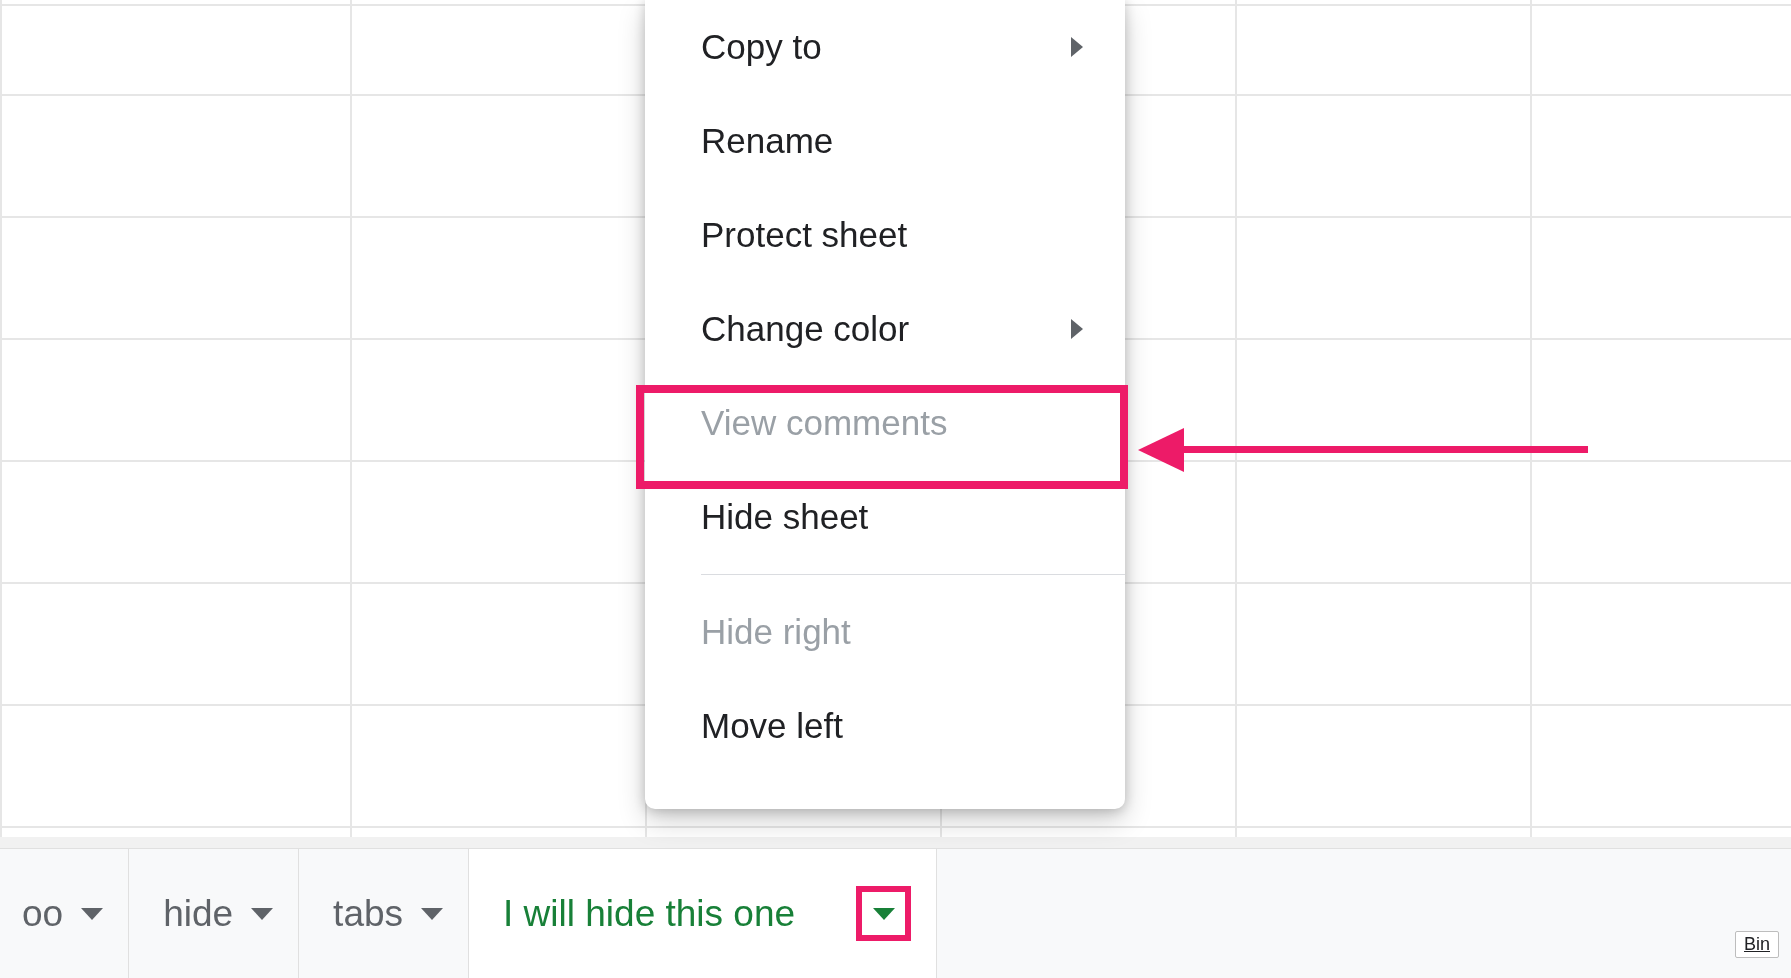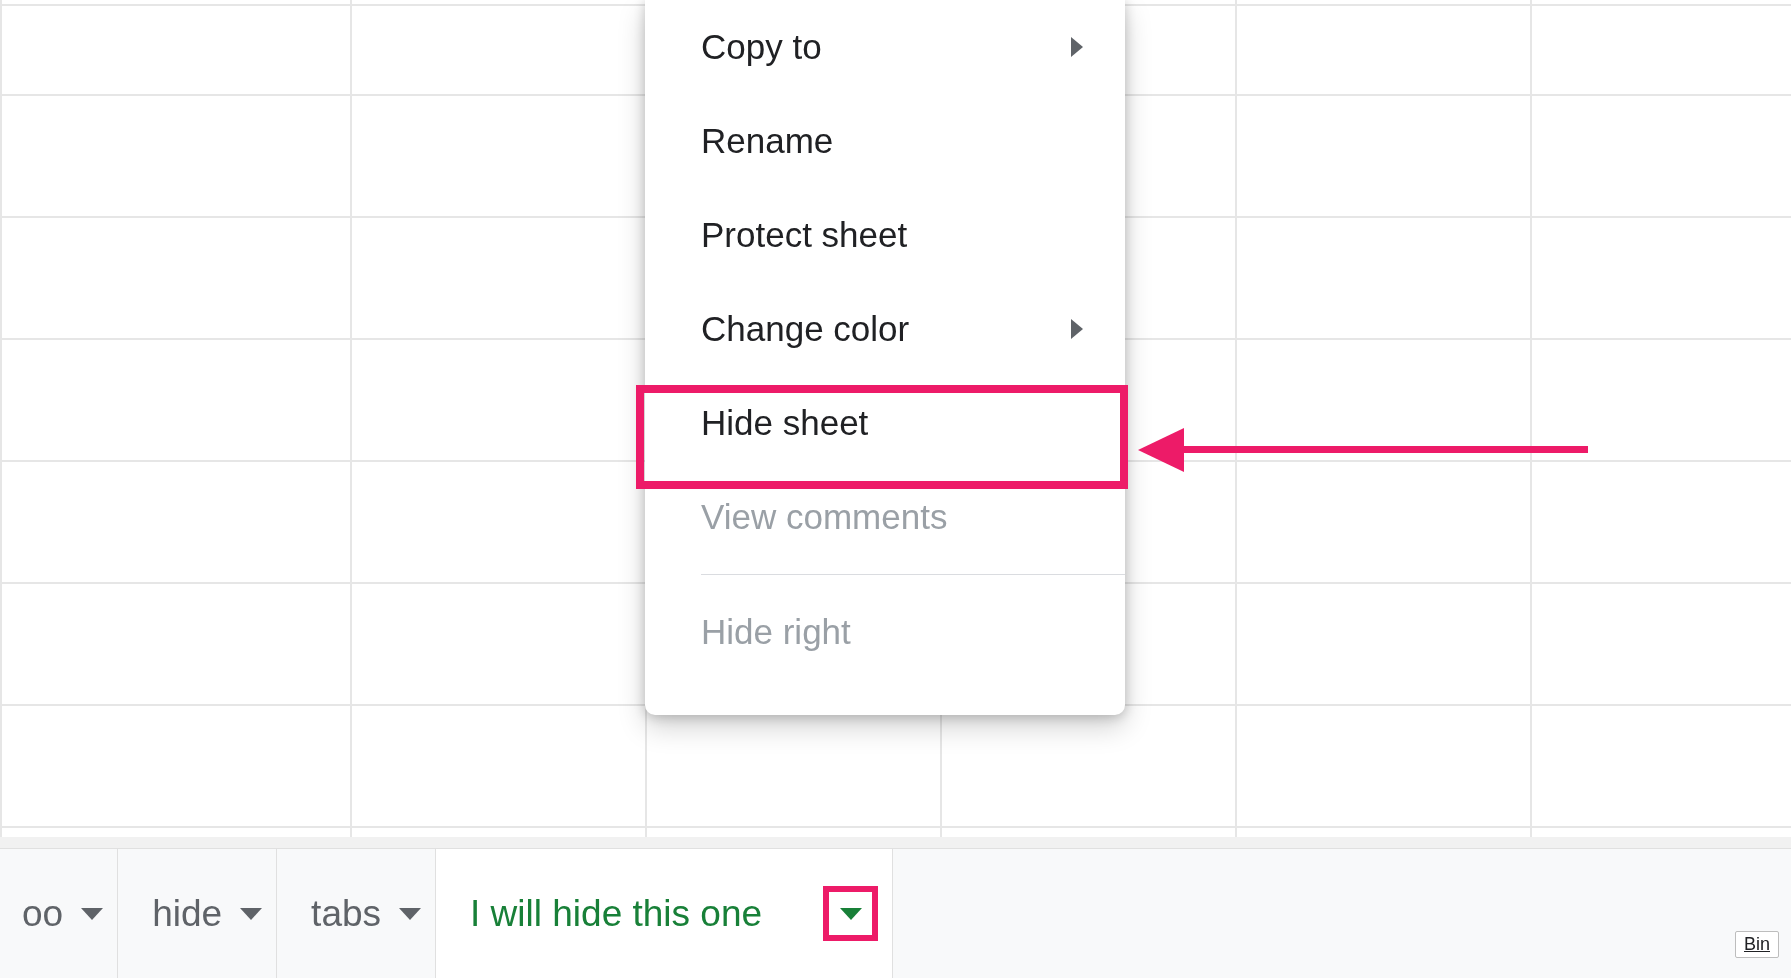--- a/index.html
+++ b/index.html
@@ -53,21 +53,21 @@
     display: flex;
     align-items: center;
     padding-left: 0;
   }
   .tab {
     display: flex;
     align-items: center;
     background: #f8f9fa;
     border-right: 1px solid #e0e0e0;
     height: 100%;
-    padding: 0 14px 0 34px;
+    padding: 0 25px 0 34px;
     font-size: 37px;
     color: #5f6368;
     cursor: pointer;
   }
   .tab.first { border-left: none; }
   .tab.active {
     background: #fff;
     color: #188038;
     font-weight: 500;
     gap: 43px;
@@ -217,29 +217,32 @@
     <div class="menu-item">
       <span>Rename</span>
     </div>
     <div class="menu-item">
       <span>Protect sheet</span>
     </div>
     <div class="menu-item">
       <span>Change color</span>
       <span class="submenu-arrow"></span>
     </div>
-    <div class="menu-item">
-      <span>Hide sheet</span>
-    </div>
     <div class="menu-item disabled">
       <span>View comments</span>
+    </div>
+    <div class="menu-item">
+      <span>Hide sheet</span>
     </div>
     <div class="menu-divider"></div>
     <div class="menu-item disabled">
       <span>Hide right</span>
+    </div>
+    <div class="menu-item">
+      <span>Move left</span>
     </div>
   </div>
 
   <div class="highlight-box"></div>
 
   <div class="arrow">
     <div class="arrow-head"></div>
     <div class="arrow-line"></div>
   </div>
 

